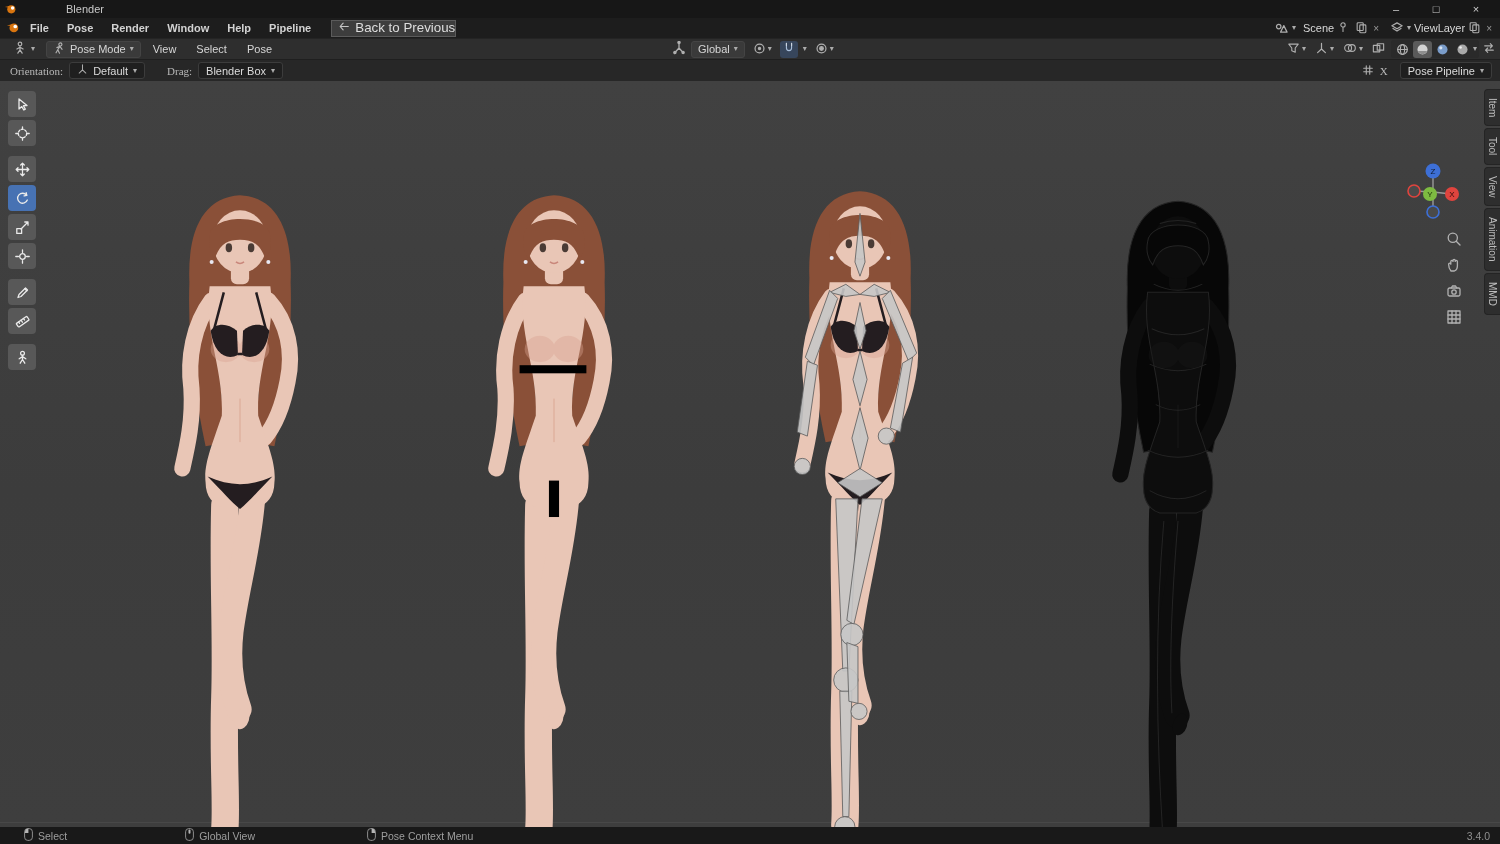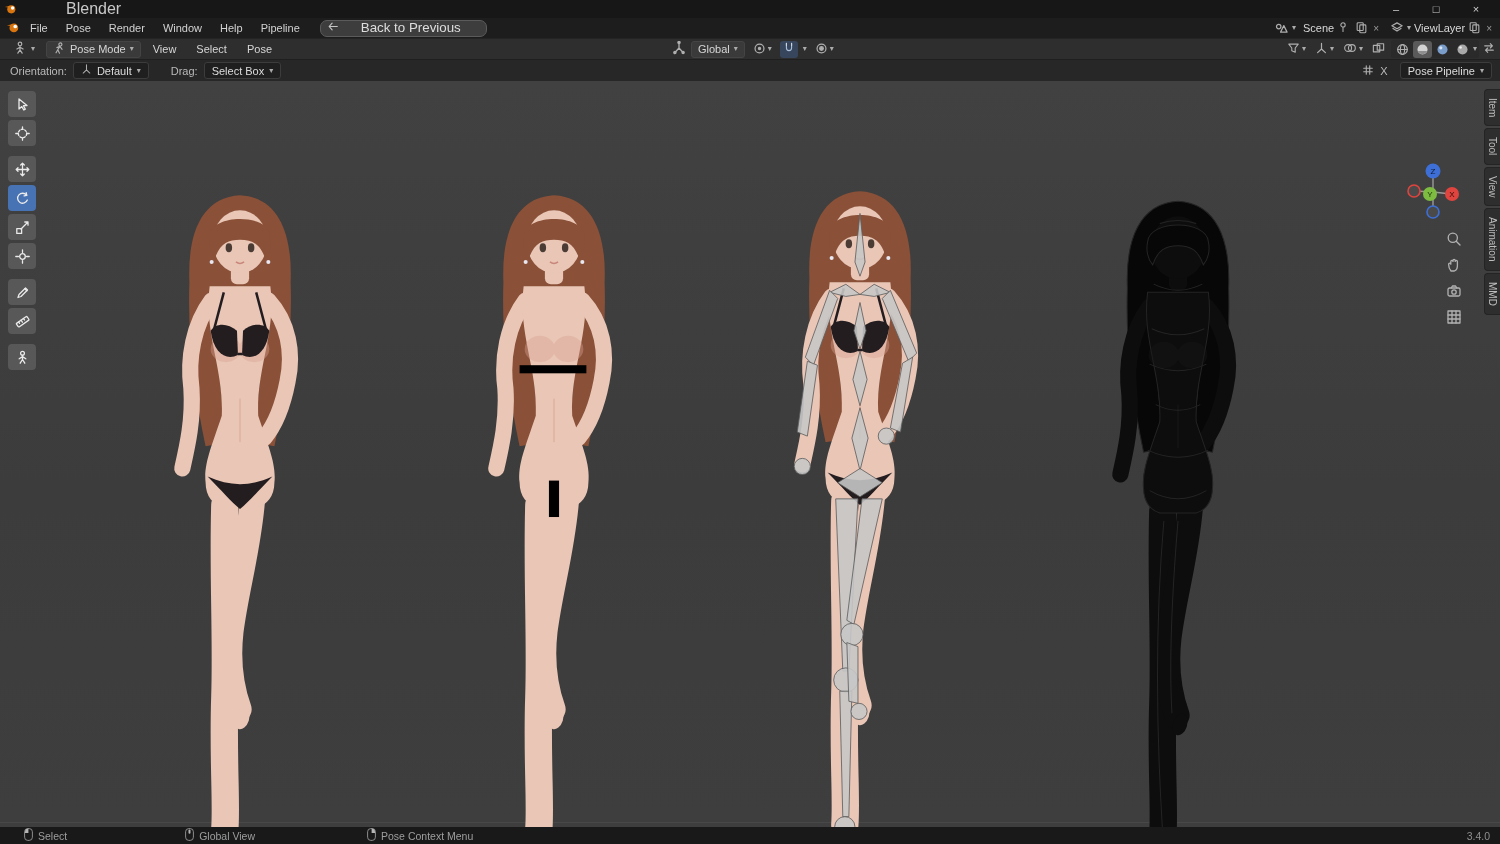--- a/index.html
+++ b/index.html
@@ -3,30 +3,30 @@
 <meta charset="utf-8">
 <style>
   * { box-sizing: border-box; margin: 0; padding: 0; }
   html,body { width:1500px; height:844px; overflow:hidden; }
   body { font-family:"Liberation Sans", sans-serif; font-size:11px; color:#d6d6d6;
          background:#3e3e3e; -webkit-font-smoothing:antialiased; }
   .app { position:relative; width:1500px; height:844px; display:flex; flex-direction:column; }
 
   
   .titlebar { height:18px; background:#171717; display:flex; align-items:center; padding:0 4px; flex:0 0 auto; }
-  .titlebar .title { font-size:16px; color:#c9c9c9; margin-left:5px;padding-left:44px; }
+  .titlebar .title { font-size:11px; color:#c9c9c9; margin-left:5px;padding-left:44px; }
   .win-controls { margin-left:auto; display:flex; height:100%; }
   .win-btn { width:40px; height:100%; display:flex; align-items:center; justify-content:center;
              background:transparent; border:none; color:#cfcfcf; font-size:11px; cursor:default; }
 
   
   .menubar { height:20px; background:#1d1d1d; display:flex; align-items:center; padding:0 6px; gap:2px; flex:0 0 auto; position:relative; }
-  .menu-item { padding:2px 8px; border-radius:3px; color:#d2d2d2; }
-  .back-btn { margin-left:10px; display:flex; align-items:center; gap:22px; background:#3d3d3d;
-              border:1px solid #5b5b5b; border-radius:7px; color:#dedede; padding:1px 25px 2px 6px; height:17px; }
+  .menu-item { padding:2px 8px; border-radius:3px; color:#d2d2d2;font-weight:bold; }
+  .back-btn { margin-left:10px; display:flex; align-items:center; gap:5px; background:#3d3d3d;
+              border:1px solid #5b5b5b; border-radius:0; color:#dedede; padding:1px 0 2px 6px; height:17px; }
   .mb-right { position:absolute; right:6px; top:0; height:100%; display:flex; align-items:center; gap:3px; }
   .db-block { display:flex; align-items:center; gap:4px; padding:1px 4px; border-radius:3px; }
   .db-name { color:#d8d8d8; }
   .tiny-x { color:#9a9a9a; font-size:10px; padding:0 2px; }
 
   
   .toolheader { height:21px; background:#2e2e2e; border-top:1px solid #242424; display:flex; align-items:center;
                 padding:0 6px; gap:4px; position:relative; flex:0 0 auto; }
   .dd { display:flex; align-items:center; gap:4px; background:#3a3a3a; border:1px solid #444;
         border-radius:3px; padding:1px 6px; height:17px; }
@@ -36,21 +36,21 @@
   .th-center { position:absolute; left:672px; top:0; height:100%; display:flex; align-items:center; gap:5px; }
   .th-right { position:absolute; right:4px; top:0; height:100%; display:flex; align-items:center; gap:3px; }
   .icon-btn { display:flex; align-items:center; gap:2px; padding:1px 3px; border-radius:3px; height:17px; }
   .icon-btn.active { background:#5a5a5a; }
   .icon-btn.snap-on { background:rgba(71,114,179,.35); }
   .seg { display:flex; align-items:center; gap:1px; background:#2a2a2a; border-radius:3px; padding:0 2px; height:18px; }
 
   
   .toolsettings { height:22px; background:#272727; border-top:1px solid #1f1f1f; display:flex; align-items:center;
                   padding:0 10px; gap:6px; position:relative; flex:0 0 auto; }
-  .ts-label { color:#b9b9b9; }
+  .ts-label { color:#b9b9b9;font-family:Liberation Serif, serif; }
   .ts-dd { display:flex; align-items:center; gap:5px; background:#1f1f1f; border:1px solid #3c3c3c;
            border-radius:3px; padding:1px 7px; height:17px; color:#dcdcdc; }
   .ts-right { position:absolute; right:8px; display:flex; align-items:center; gap:6px; }
 
   
   .viewport { position:relative; flex:1 1 auto; background:linear-gradient(#414141, #3c3c3c 55%, #3e3e3e); overflow:hidden; }
   .floor-line { position:absolute; left:0; right:0; top:741px; height:1px; background:#484848; }
 
   
   .toolcol { position:absolute; left:8px; top:10px; display:flex; flex-direction:column; gap:3px; width:28px; }
@@ -385,21 +385,21 @@
       <span class="ic">
         <svg width="11" height="11" viewBox="0 0 14 14" class="vicon">
             <path d="M7,1 V7.5 M7,7.5 L2.8,11.5 M7,7.5 L11.2,11.5"></path>
           </svg>
       </span>
       <span>Default</span>
       <span class="chev">▾</span>
     </div>
     <span class="ts-label" style="margin-left:16px">Drag:</span>
     <div class="ts-dd">
-      <span>Select Box</span>
+      <span>Blender Box</span>
       <span class="chev">▾</span>
     </div>
     <div class="ts-right">
       <span class="ic">
         <svg width="12" height="12" viewBox="0 0 14 14" class="vicon">
             <path d="M2,5 H12 M2,9 H12 M5,2 V12 M9,2 V12"></path>
           </svg>
       </span>
       <span class="ts-label">X</span>
       <div class="ts-dd" style="margin-left:6px">

